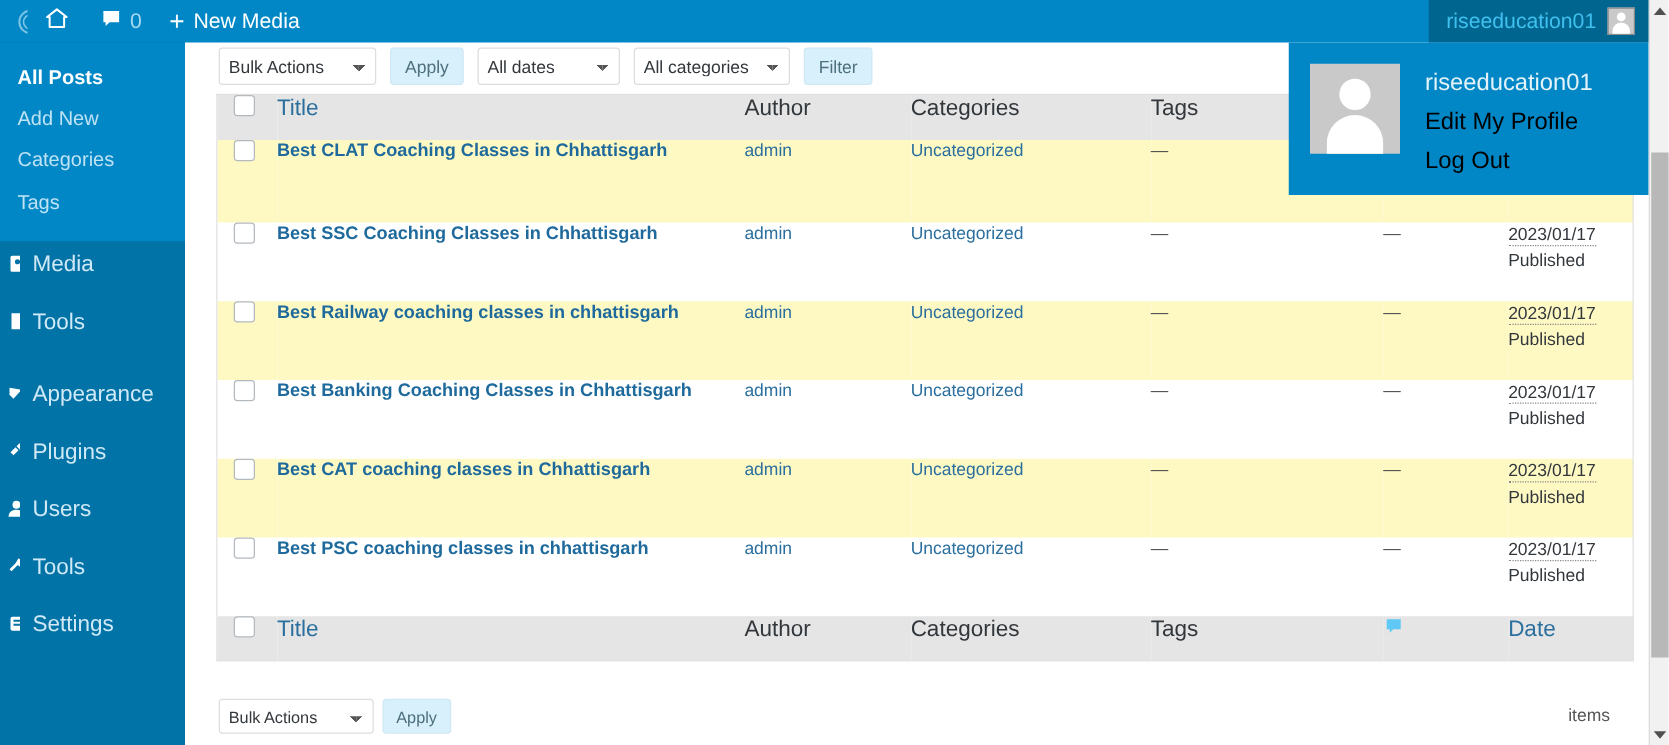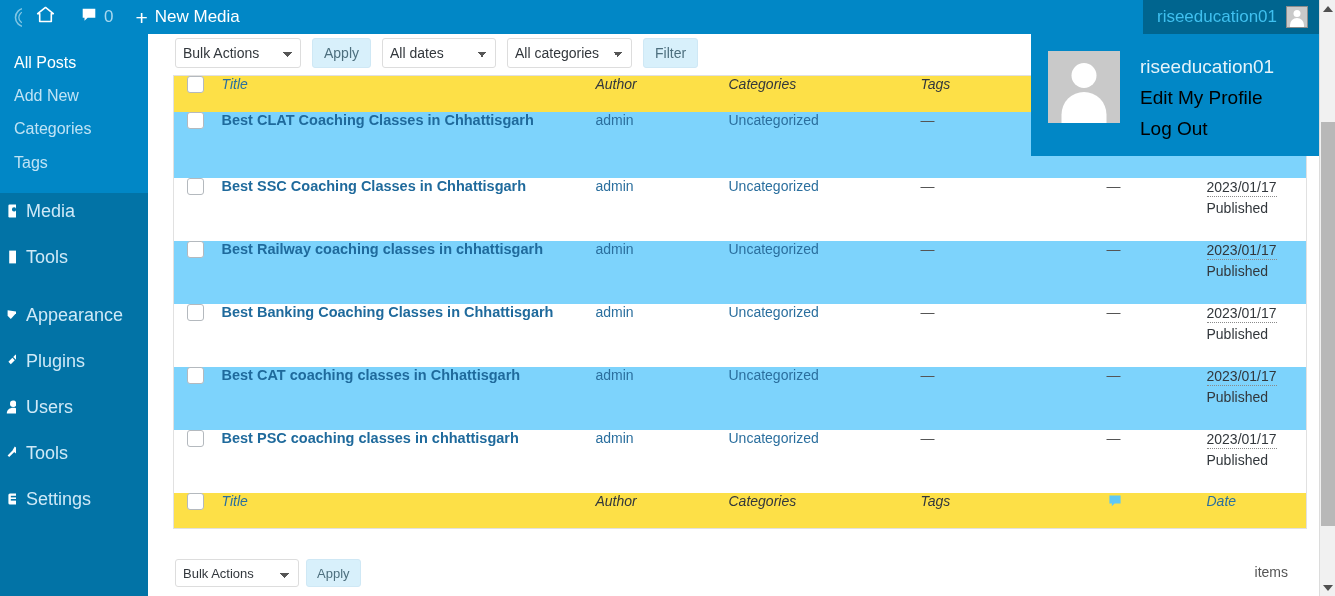--- a/index.html
+++ b/index.html
@@ -104,21 +104,21 @@
   }
   .sm-wrap {
     position: absolute; top: 8px; left: 0; width: 148px;
     background: #0187c6; padding: 12px 0 14px 0;
   }
   .sm-item {
     display: block; padding: 5px 0 5px 14px;
     font-size: 16px; color: #bfe3f5; line-height: 1.45;
     white-space: nowrap;
   }
-  .sm-item.current { color: #ffffff; font-weight: normal; }
+  .sm-item.current { color: #ffffff; font-weight: bold; }
 
   .menu-list { position: absolute; top: 162px; left: 0; width: 160px; }
   .menu-item {
     display: flex; align-items: center; gap: 10px;
     height: 46px; padding-left: 0;
     color: #cfe9f7; font-size: 18px; white-space: nowrap;
   }
   .menu-item .mi-icon {
     width: 16px; flex: 0 0 auto;
     display: flex; align-items: center; justify-content: flex-end;
@@ -184,36 +184,35 @@
   .col-cb    { width: 48px; }
   .col-title { width: 374px; }
   .col-auth  { width: 133px; }
   .col-cat   { width: 192px; }
   .col-tags  { width: 186px; }
   .col-com   { width: 100px; }
   .col-date  { width: 100px; }
 
   thead th, tfoot th {
     height: 36px; padding: 9px 0 9px 0;
-    font-weight: normal; font-size: 14px; color: #32373c;
+    font-weight: normal; font-size: 18px; color: #32373c;
     border-bottom: 1px solid #e1e1e1;
-    background: #fde047;
-    font-style: italic;
+    background: #e5e5e5;
   }
   tfoot th { border-bottom: 0; border-top: 1px solid #e1e1e1; }
   thead th.col-cb, tfoot th.col-cb { padding-left: 13px; }
   th .hlink { color: #2b6f9e; }
   th .plain { color: #32373c; }
 
   tbody td {
     padding: 12px 0 10px 0;
     font-size: 14px; color: #444;
     border-bottom: 1px solid #e6e6e6;
   }
-  tbody tr.alt td { background: #7dd3fc; }
+  tbody tr.alt td { background: #fef9c3; }
   tbody td.col-cb { padding-left: 13px; }
   tbody tr.r-tall td { height: 66px; }
   tbody tr.r-short td { height: 63px; }
 
   .post-title {
     color: #1f6a9c; font-weight: bold; font-size: 14.5px;
     text-decoration: none;
   }
   .cell-author { color: #2b6f9e; }
   .cell-cat    { color: #2b6f9e; }

